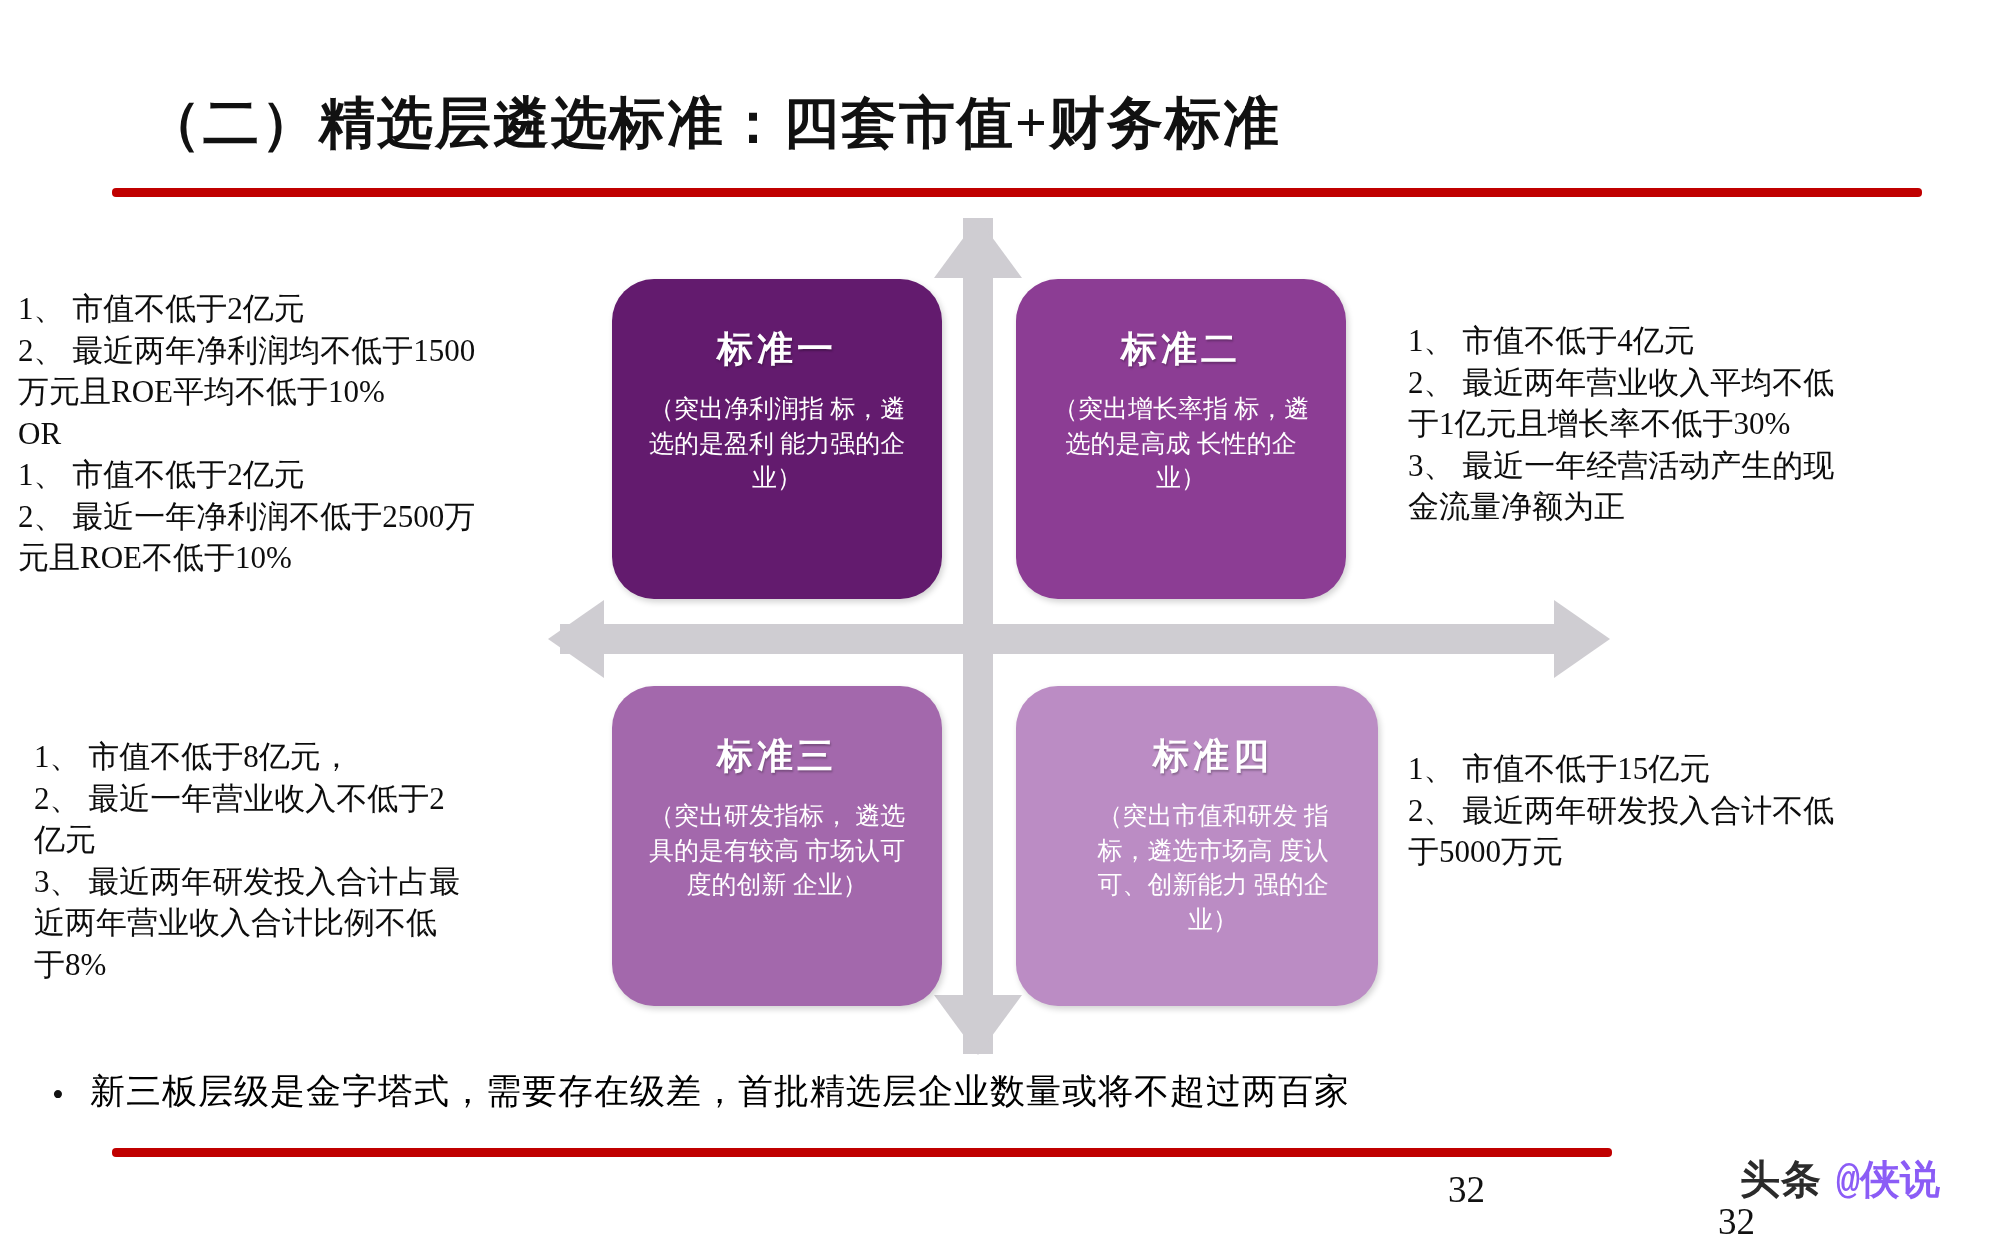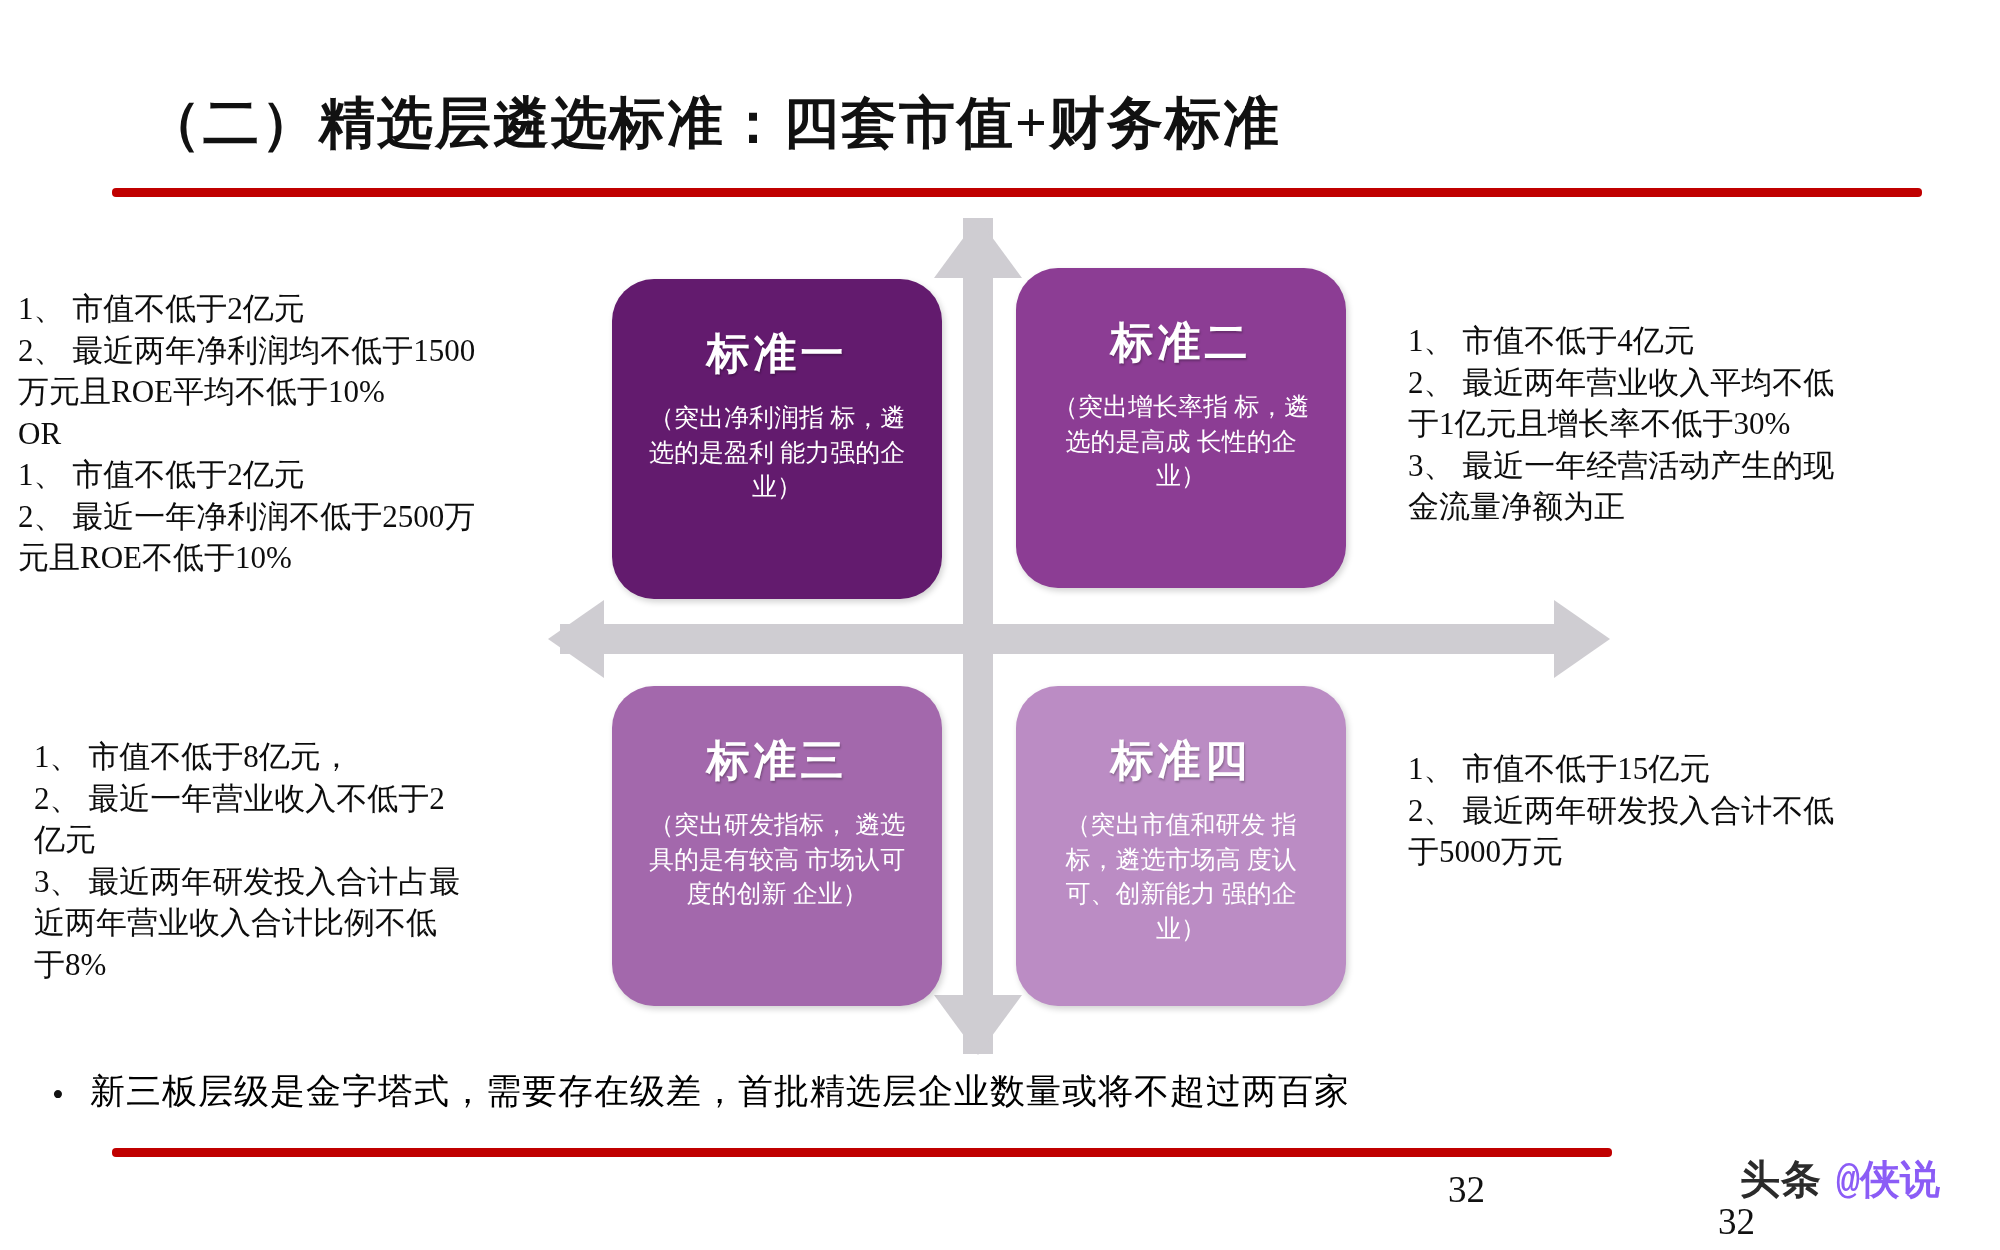--- a/index.html
+++ b/index.html
@@ -56,33 +56,33 @@
 
   
   .card{
     position:absolute;width:330px;height:320px;border-radius:42px;
     box-shadow:2px 3px 6px rgba(0,0,0,.18);
     display:flex;flex-direction:column;align-items:center;
     color:#fff;text-align:center;
   }
   .card .c-title{
     margin-top:46px;
-    font-size:43px;font-weight:700;letter-spacing:4px;
+    font-size:36px;font-weight:700;letter-spacing:4px;
     font-family:"DejaVu Sans","Liberation Sans",sans-serif;
     text-shadow:1px 2px 2px rgba(0,0,0,.25);
   }
   .card .c-desc{
     margin-top:18px;padding:0 26px;
     font-size:25px;line-height:1.38;font-weight:400;
     font-family:"Liberation Serif","DejaVu Serif",serif;
   }
   #card1{left:612px;top:279px;background:#631b6e;}
-  #card2{left:1016px;top:268px;background:#8c3d94;}
+  #card2{left:1016px;top:279px;background:#8c3d94;}
   #card3{left:612px;top:686px;background:#a368ac;}
-  #card4{left:1016px;top:686px;background:#bb8cc4;}
+  #card4{left:1016px;top:686px;background:#bb8cc4;padding-left:32px;}
 
   
   .txtblock{
     position:absolute;
     font-family:"Liberation Serif","DejaVu Serif",serif;
     font-size:31px;line-height:1.34;color:#0d0d0d;
   }
   .txtblock .ln{white-space:pre-wrap;}
   #tl{left:18px;top:288px;width:590px;}
   #tr{left:1408px;top:320px;width:580px;}

